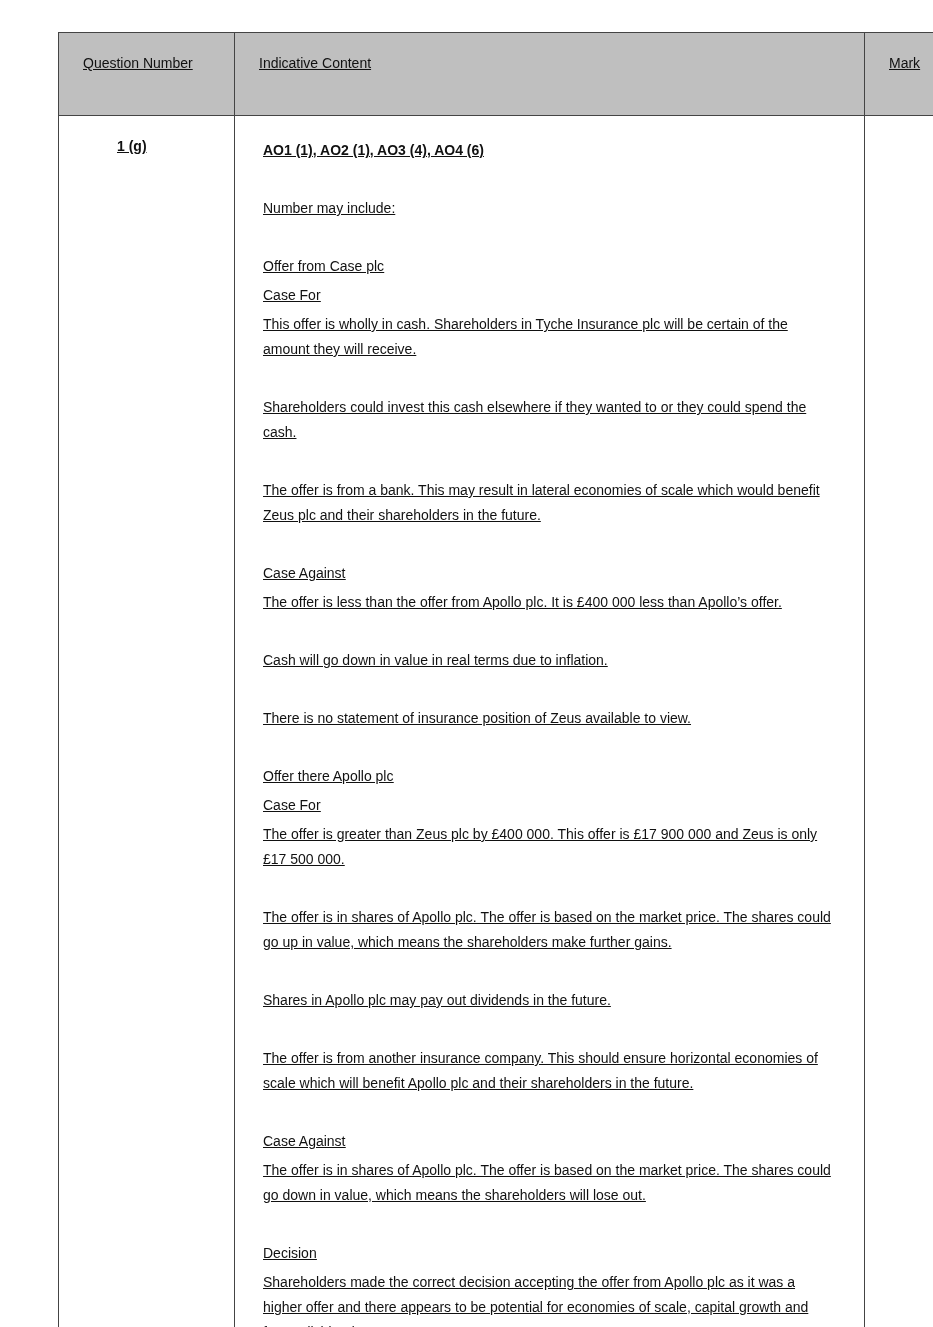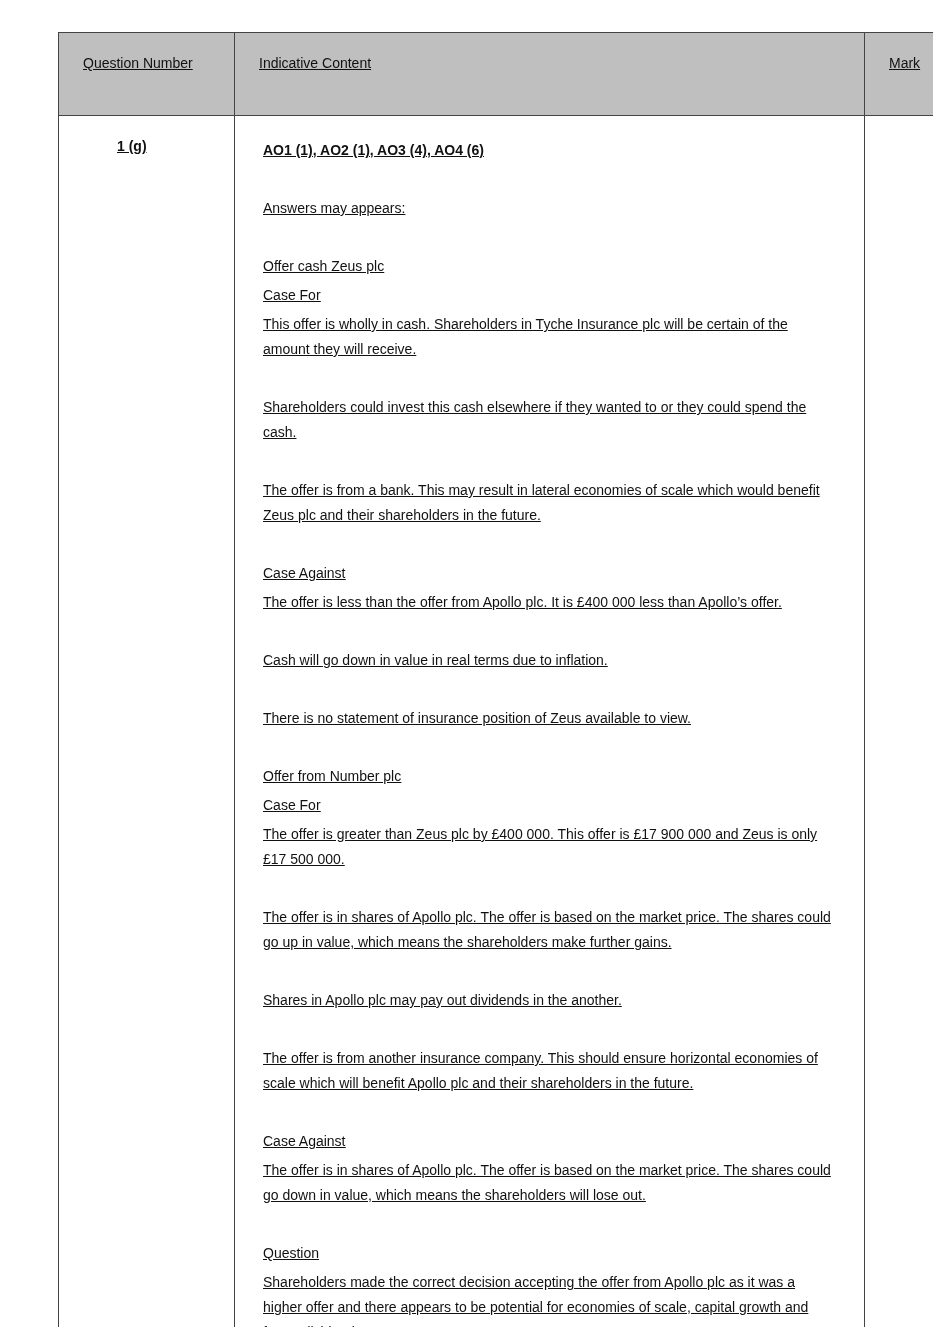--- a/index.html
+++ b/index.html
@@ -37,56 +37,56 @@
           </td>
     </tr>
     <tr>
       <td class="c1">
         <div class="cell-inner bold">1 (g)</div>
       </td>
       <td class="c2">
         <div class="cell-inner">
           <p class="para bold">AO1 (1), AO2 (1), AO3 (4), AO4 (6)</p>
           <div class="gap"></div>
-          <p class="para">Answers may appears:</p>
+          <p class="para">Number may include:</p>
           <div class="gap"></div>
 
-          <p class="para u">Offer cash Zeus plc</p>
+          <p class="para u">Offer from Case plc</p>
           <p class="para u">Case For</p>
           <p class="para">This offer is wholly in cash.  Shareholders in Tyche Insurance plc will be certain of the amount they will receive.</p>
           <div class="gap"></div>
           <p class="para">Shareholders could invest this cash elsewhere if they wanted to or they could spend the cash.</p>
           <div class="gap"></div>
           <p class="para">The offer is from a bank. This may result in lateral economies of scale which would benefit Zeus plc and their shareholders in the future.</p>
           <div class="gap"></div>
 
           <p class="para u">Case Against</p>
           <p class="para">The offer is less than the offer from Apollo plc.  It is £400 000 less than Apollo’s offer.</p>
           <div class="gap"></div>
           <p class="para">Cash will go down in value in real terms due to inflation.</p>
           <div class="gap"></div>
           <p class="para">There is no statement of insurance position of Zeus available to view.</p>
           <div class="gap"></div>
 
-          <p class="para u">Offer from Number plc</p>
+          <p class="para u">Offer there Apollo plc</p>
           <p class="para u">Case For</p>
           <p class="para">The offer is greater than Zeus plc by £400 000. This offer is   £17 900 000 and Zeus is only £17 500 000.</p>
           <div class="gap"></div>
           <p class="para">The offer is in shares of Apollo plc. The offer is based on the market price.  The shares could go up in value, which means the shareholders make further gains.</p>
           <div class="gap"></div>
-          <p class="para">Shares in Apollo plc may pay out dividends in the another.</p>
+          <p class="para">Shares in Apollo plc may pay out dividends in the future.</p>
           <div class="gap"></div>
           <p class="para">The offer is from another insurance company. This should ensure horizontal economies of scale which will benefit Apollo plc and their shareholders in the future.</p>
           <div class="gap"></div>
 
           <p class="para u">Case Against</p>
           <p class="para">The offer is in shares of Apollo plc. The offer is based on the market price.  The shares could go down in value, which means the shareholders will lose out.</p>
           <div class="gap"></div>
 
-          <p class="para u">Question</p>
+          <p class="para u">Decision</p>
           <p class="para">Shareholders made the correct decision accepting the offer from Apollo plc as it was a higher offer and there appears to be potential for economies of scale, capital growth and future dividends.</p>
           <div style="height:22px"></div>
         </div>
       </td>
       <td class="c3 mark-cell">
         <span class="mark-total">(12)</span>
       </td>
     </tr>
   </tbody>
     </table>

